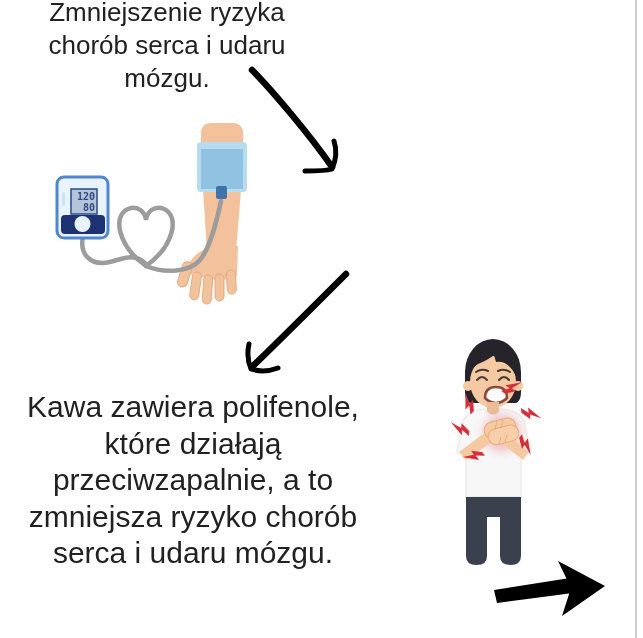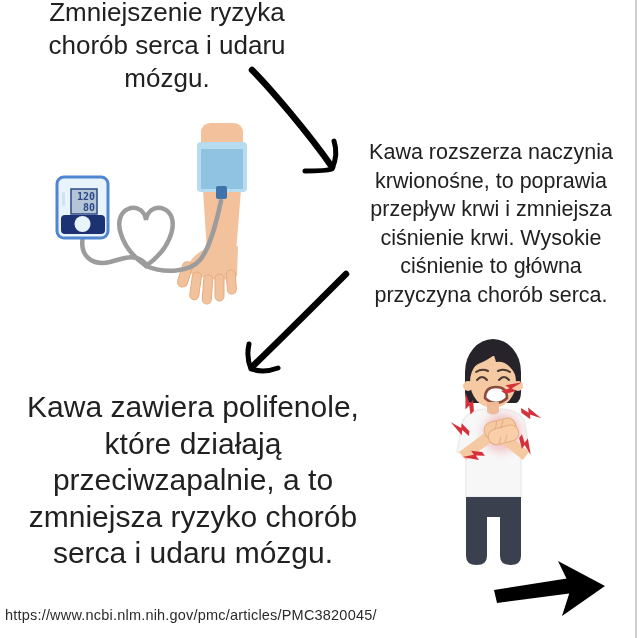--- a/index.html
+++ b/index.html
@@ -16,32 +16,25 @@
   svg.layer { position:absolute; pointer-events:none; }
 </style>
 </head>
 <body>
 
 <div class="canvas">
 
   <div class="tb tb-top">Zmniejszenie ryzyka
 chorób serca i udaru
 mózgu.</div>
-  <div class="tb tb-right">Kawa rozszerza naczynia
-krwionośne, to poprawia
-przepływ krwi i zmniejsza
-ciśnienie krwi. Wysokie
-ciśnienie to główna
-przyczyna chorób serca.</div>
   <div class="tb tb-bottom">Kawa zawiera polifenole,
 które działają
 przeciwzapalnie, a to
 zmniejsza ryzyko chorób
 serca i udaru mózgu.</div>
-  <div class="src">https://www.ncbi.nlm.nih.gov/pmc/articles/PMC3820045/</div>
 
   <svg class="layer" style="left:50px;top:115px" width="205" height="190" viewBox="50 115 205 190">
     <g>
       <rect x="201" y="123" width="42" height="30" rx="9" fill="#f3c19b"></rect>
       <polygon points="203,190 241,190 236,252 207,252" fill="#f3c19b"></polygon>
       <path d="M 207 248 L 238 246 L 237 276 Q 220 285 186 272 Q 189 256 207 248 Z" fill="#f2c29c"></path>
       <g fill="#f2c29c" stroke="#e4ab80" stroke-width="1">
         <rect x="184" y="262" width="10" height="26" rx="5" transform="rotate(18 189 262)"></rect>
         <rect x="193" y="272" width="9" height="28" rx="4.5" transform="rotate(8 197 272)"></rect>
         <rect x="204" y="275" width="9" height="29" rx="4.5" transform="rotate(4 208 275)"></rect>

